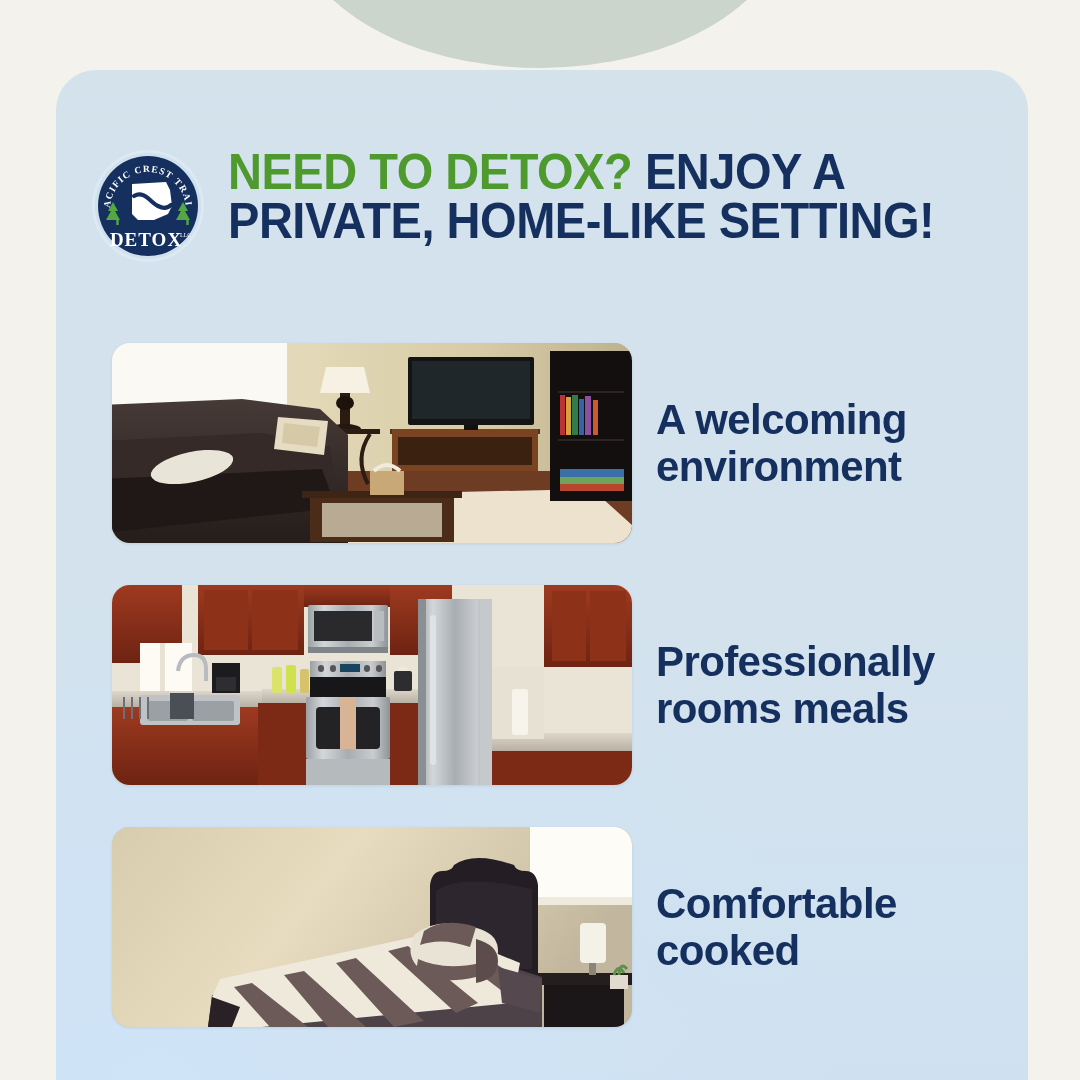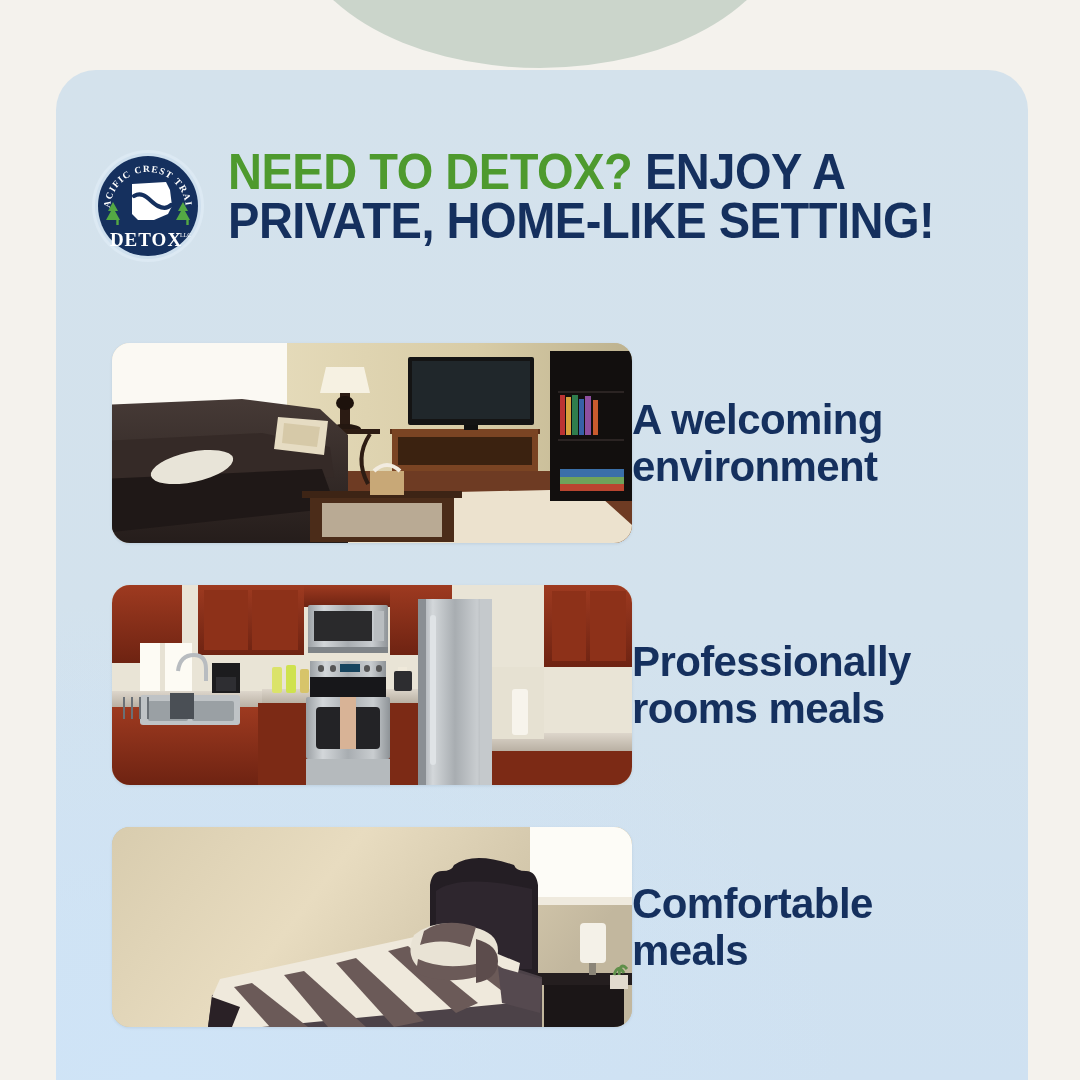--- a/index.html
+++ b/index.html
@@ -59,20 +59,21 @@
 
   .photo{
     flex:0 0 auto;width:520px;height:200px;border-radius:18px;
     overflow:hidden;position:relative;
     box-shadow:0 1px 3px rgba(20,45,80,.10);
     background:#cbbf9f;
   }
   .photo svg{display:block;width:520px;height:200px;}
 
   .caption{
+    margin-left:24px;
     font-size:42px;line-height:1.13;font-weight:bold;
     color:#15305e;letter-spacing:-0.6px;
     max-width:360px;
   }
 </style>
 </head>
 <body>
 
 <div class="top-arc"></div>
 
@@ -326,17 +327,17 @@
           <path d="M96,200 L100,170 L128,180 L120,200 Z" fill="#2a2126"></path>
 
           <path d="M302,108 q24,-20 66,-6 q18,6 18,22 q0,20 -26,24 q-40,6 -56,-10 q-10,-12 -2,-30 Z" fill="#e9e3d5"></path>
           <path d="M312,104 q20,-14 52,-4 l-6,20 q-28,-10 -50,-2 Z" fill="#6b5a58"></path>
           <path d="M306,132 q26,12 62,4 l-4,14 q-34,8 -60,-4 Z" fill="#6b5a58"></path>
           <path d="M364,112 q22,6 22,22 q0,18 -22,22 l0,-44 Z" fill="#5c4c4c"></path>
 
           <path d="M386,140 L430,152 L428,186 L390,176 Z" fill="#55494f"></path>
         </svg>
       </div>
-      <div class="caption">Comfortable meals</div>
+      <div class="caption">Comfortable cooked</div>
     </div>
 
   </div>
 </div>
 
 </body></html>

